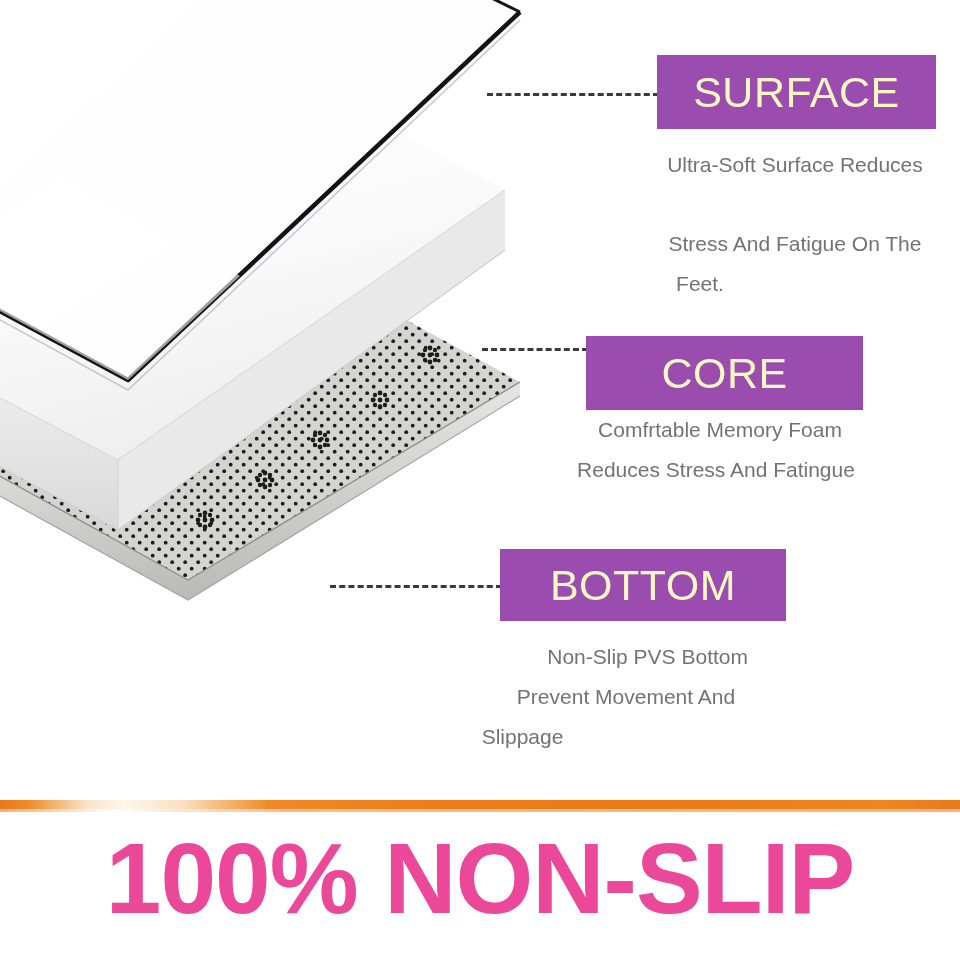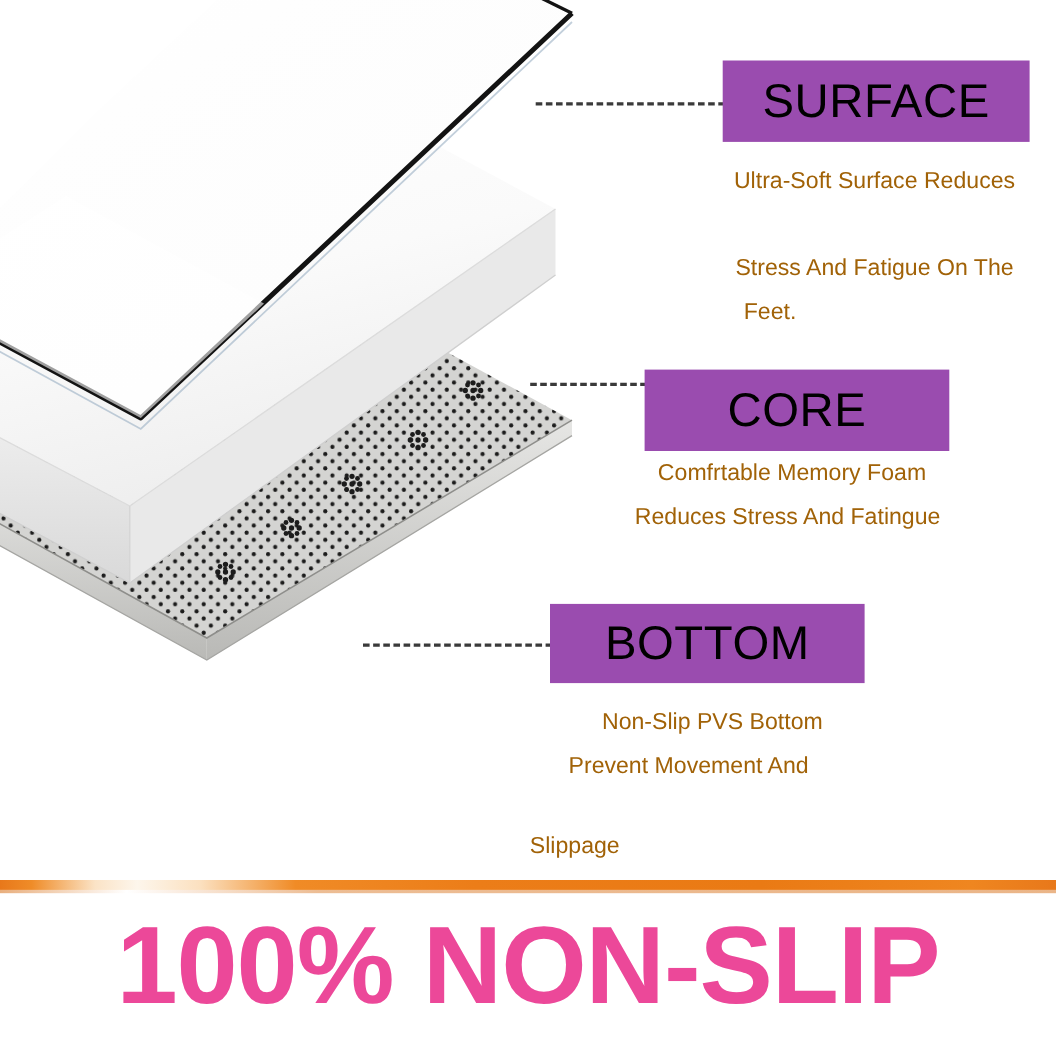--- a/index.html
+++ b/index.html
@@ -45,36 +45,36 @@
   
   .layer-chip {
     position: absolute;
     background: #9a4caf;
     display: flex;
     align-items: center;
     justify-content: center;
     box-sizing: border-box;
   }
   .layer-chip .chip-label {
-    color: #000000;
+    color: #fef9c3;
     font-size: 43px;
     font-weight: 400;
     letter-spacing: 0.5px;
     line-height: 1;
     white-space: nowrap;
   }
 
   #chip-surface { left: 657px; top: 55px;  width: 279px; height: 74px; }
   #chip-core    { left: 586px; top: 312px; width: 277px; height: 74px; margin-top: 24px; }
   #chip-bottom  { left: 500px; top: 549px; width: 286px; height: 72px; }
 
   
   .layer-desc {
     position: absolute;
-    color: #a16207;
+    color: #737373;
     font-size: 21px;
     line-height: 40px;
     text-align: center;
     white-space: nowrap;
   }
   .layer-desc .desc-line { display: block; }
 
   #desc-surface { left: 636px; top: 145px; width: 318px; }
   #desc-core    { left: 560px; top: 410px; width: 320px; }
   #desc-bottom  { left: 470px; top: 637px; width: 320px; }
@@ -82,21 +82,21 @@
   #desc-surface .desc-line:nth-child(1) { text-align: center; }
   #desc-surface .desc-line:nth-child(2) { text-align: center; margin-top: 39px; }
   #desc-surface .desc-line:nth-child(3) { text-align: center; padding-right: 190px; }
 
   #desc-core .desc-line:nth-child(1) { text-align: center; }
   #desc-core .desc-line:nth-child(2) { text-align: center; padding-right: 8px; }
   #desc-core .desc-line:nth-child(3) { text-align: center; padding-right: 150px; }
 
   #desc-bottom .desc-line:nth-child(1) { text-align: right; padding-right: 42px; }
   #desc-bottom .desc-line:nth-child(2) { padding-right: 8px; }
-  #desc-bottom .desc-line:nth-child(3) { text-align: center; padding-right: 215px; margin-top: 32px; }
+  #desc-bottom .desc-line:nth-child(3) { text-align: center; padding-right: 215px; }
 
   
   #banner-rule {
     position: absolute;
     left: 0;
     top: 800px;
     width: 960px;
     height: 9px;
     background: linear-gradient(to right,
       #e8781a 0%,

